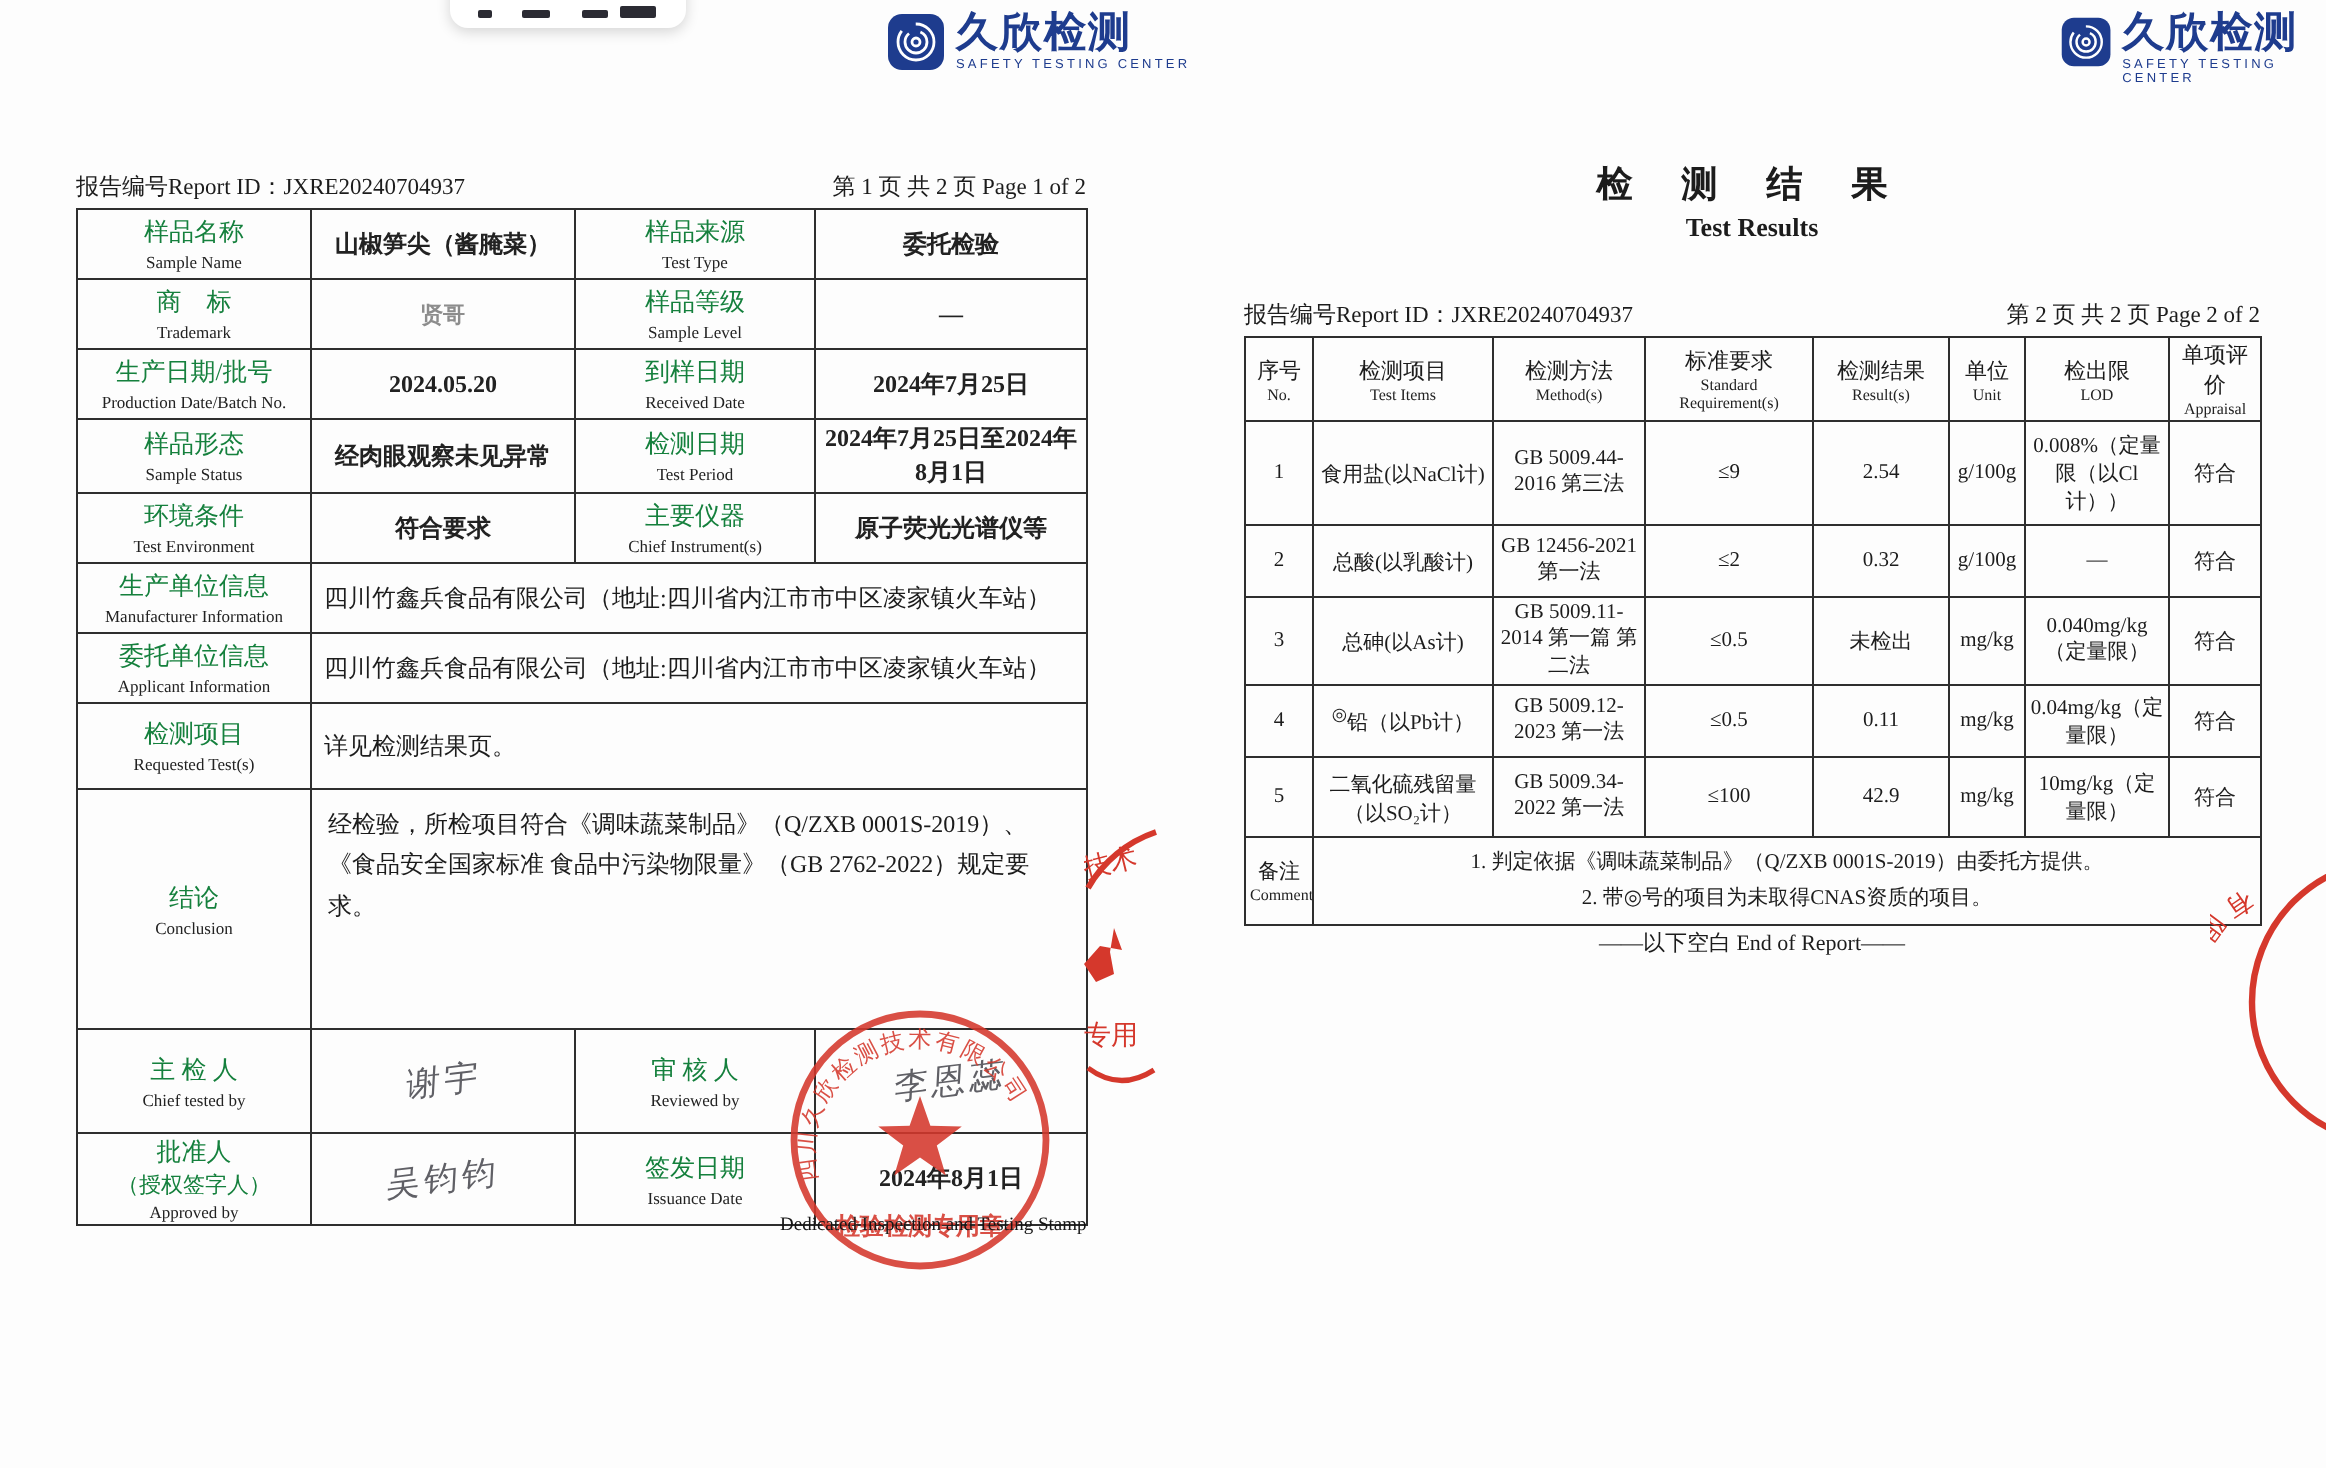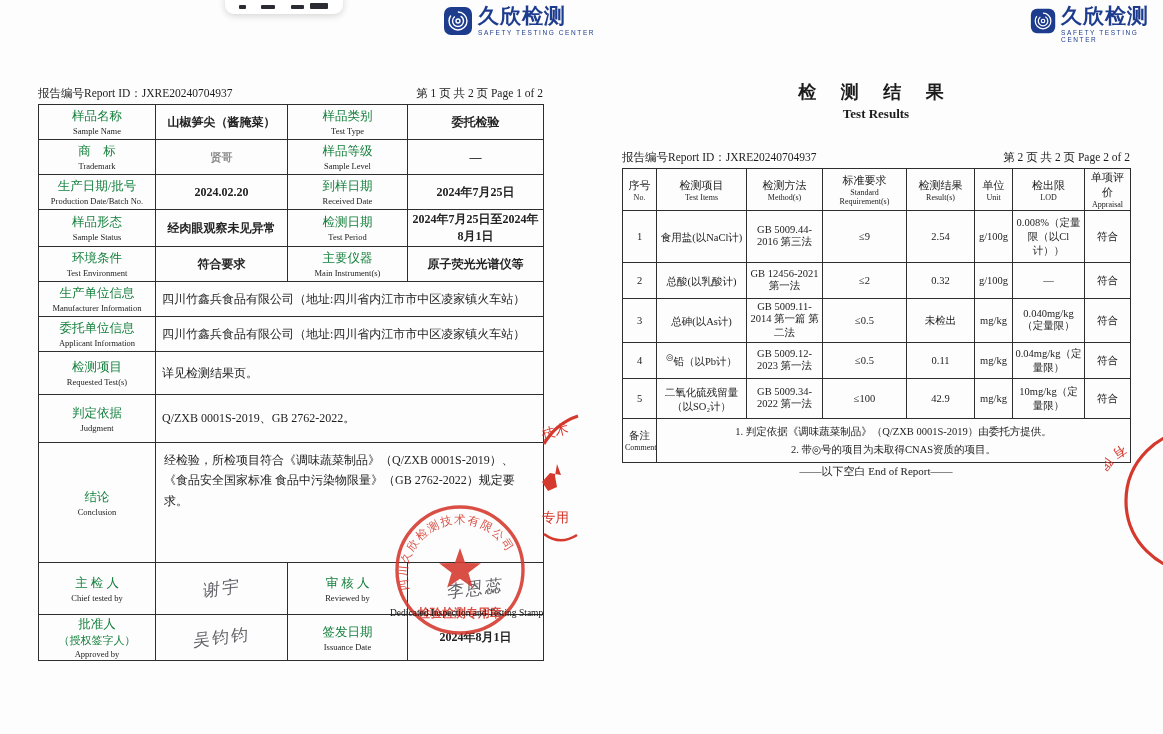--- a/index.html
+++ b/index.html
@@ -95,21 +95,21 @@
         <col style="width:136px">
       </colgroup>
     <tbody>
         <tr style="height:35px">
       <td class="lbl">
             <span class="cn">样品名称</span>
             <span class="en">Sample Name</span>
           </td>
       <td class="val">山椒笋尖（酱腌菜）</td>
       <td class="lbl">
-            <span class="cn">样品类别</span>
+            <span class="cn">样品来源</span>
             <span class="en">Test Type</span>
           </td>
       <td class="val">委托检验</td>
     </tr>
     <tr style="height:35px">
       <td class="lbl">
             <span class="cn">商　标</span>
             <span class="en">Trademark</span>
           </td>
       <td class="val val-dim">贤哥</td>
@@ -117,21 +117,21 @@
             <span class="cn">样品等级</span>
             <span class="en">Sample Level</span>
           </td>
       <td class="val">—</td>
     </tr>
     <tr style="height:35px">
       <td class="lbl">
             <span class="cn">生产日期/批号</span>
             <span class="en">Production Date/Batch No.</span>
           </td>
-      <td class="val">2024.02.20</td>
+      <td class="val">2024.05.20</td>
       <td class="lbl">
             <span class="cn">到样日期</span>
             <span class="en">Received Date</span>
           </td>
       <td class="val">2024年7月25日</td>
     </tr>
     <tr style="height:35px">
       <td class="lbl">
             <span class="cn">样品形态</span>
             <span class="en">Sample Status</span>
@@ -144,21 +144,21 @@
       <td class="val">2024年7月25日至2024年8月1日</td>
     </tr>
     <tr style="height:35px">
       <td class="lbl">
             <span class="cn">环境条件</span>
             <span class="en">Test Environment</span>
           </td>
       <td class="val">符合要求</td>
       <td class="lbl">
             <span class="cn">主要仪器</span>
-            <span class="en">Main Instrument(s)</span>
+            <span class="en">Chief Instrument(s)</span>
           </td>
       <td class="val">原子荧光光谱仪等</td>
     </tr>
     <tr style="height:35px">
       <td class="lbl">
             <span class="cn">生产单位信息</span>
             <span class="en">Manufacturer Information</span>
           </td>
       <td class="val-left" colspan="3">四川竹鑫兵食品有限公司（地址:四川省内江市市中区凌家镇火车站）</td>
     </tr>
@@ -168,27 +168,20 @@
             <span class="en">Applicant Information</span>
           </td>
       <td class="val-left" colspan="3">四川竹鑫兵食品有限公司（地址:四川省内江市市中区凌家镇火车站）</td>
     </tr>
     <tr style="height:43px">
       <td class="lbl">
             <span class="cn">检测项目</span>
             <span class="en">Requested Test(s)</span>
           </td>
       <td class="val-left" colspan="3">详见检测结果页。</td>
-    </tr>
-    <tr style="height:48px">
-      <td class="lbl">
-            <span class="cn">判定依据</span>
-            <span class="en">Judgment</span>
-          </td>
-      <td class="val-left" colspan="3">Q/ZXB 0001S-2019、GB 2762-2022。</td>
     </tr>
     <tr style="height:120px">
       <td class="lbl">
             <span class="cn">结论</span>
             <span class="en">Conclusion</span>
           </td>
       <td class="conc" colspan="3">经检验，所检项目符合《调味蔬菜制品》（Q/ZXB 0001S-2019）、《食品安全国家标准 食品中污染物限量》（GB 2762-2022）规定要求。</td>
     </tr>
     <tr style="height:52px">
       <td class="lbl">

